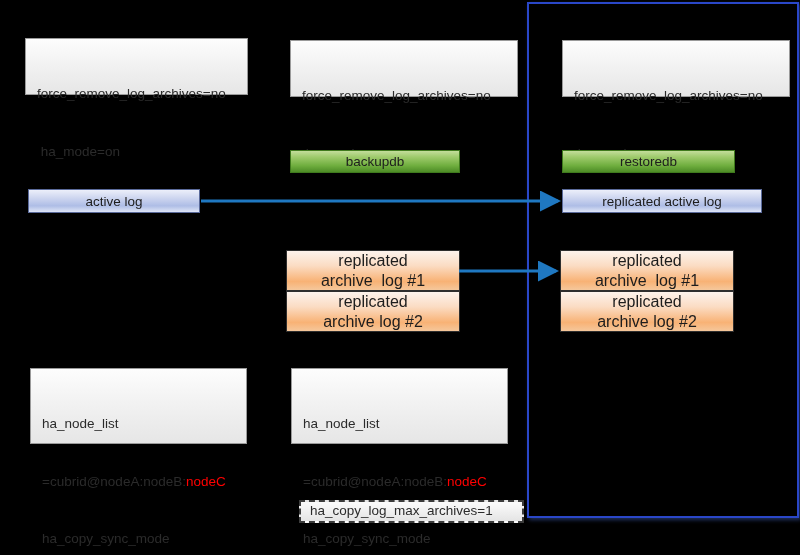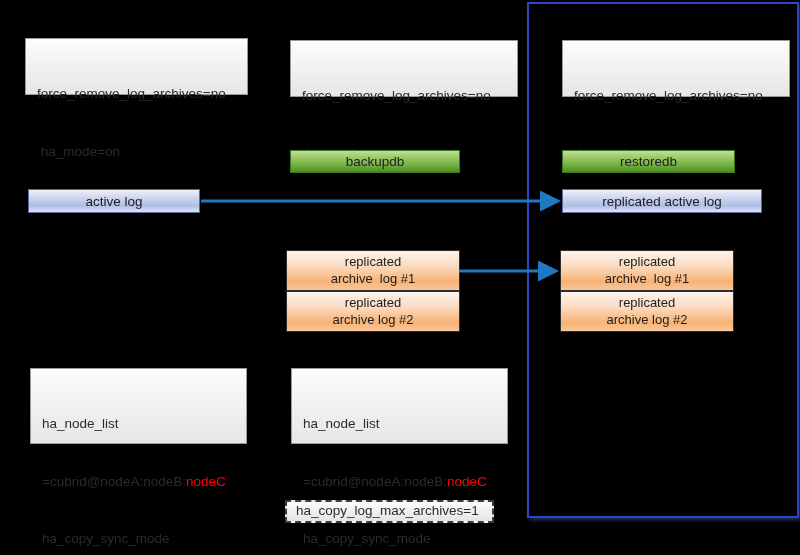--- a/index.html
+++ b/index.html
@@ -68,21 +68,21 @@
     align-items: center;
     justify-content: center;
     box-shadow: 1px 1px 2px rgba(0,0,0,0.5);
   }
 
   
   .orangebox {
     background: linear-gradient(180deg, #fdf3ec 0%, #fbdcc3 38%, #f8b275 78%, #f5c79b 100%);
     border: 1px solid #2e2e2e;
     color: #1d1d1d;
-    font-size: 13px;
+    font-size: 16px;
     line-height: 1.25;
     display: flex;
     flex-direction: column;
     align-items: center;
     justify-content: center;
     text-align: center;
   }
   .orangebox .ln { display: block; white-space: pre; }
 
   
@@ -138,21 +138,21 @@
     <span class="ln">archive log #2</span>
   </div>
 
   <div class="node cfg" style="left:291px; top:368px; width:217px; height:76px;">
     <span class="ln">ha_node_list</span>
     <span class="ln"><span>=cubrid@nodeA:nodeB:</span><span class="red">nodeC</span></span>
     <span class="ln">ha_copy_sync_mode</span>
     
   </div>
 
-  <div class="node dashed" style="left:285px; top:500px; width:209px; height:23px;">
+  <div class="node dashed" style="left:299px; top:500px; width:225px; height:23px;">
     <span>ha_copy_log_max_archives=1</span>
   </div>
 
   <div class="node cfg" style="left:562px; top:40px; width:228px; height:57px;">
     <span class="ln">force_remove_log_archives=no</span>
     <span class="ln"> ha_mode=on</span>
   </div>
 
   <div class="node greenbtn" style="left:562px; top:150px; width:173px; height:23px;justify-content:center;">
     <span>restoredb</span>

